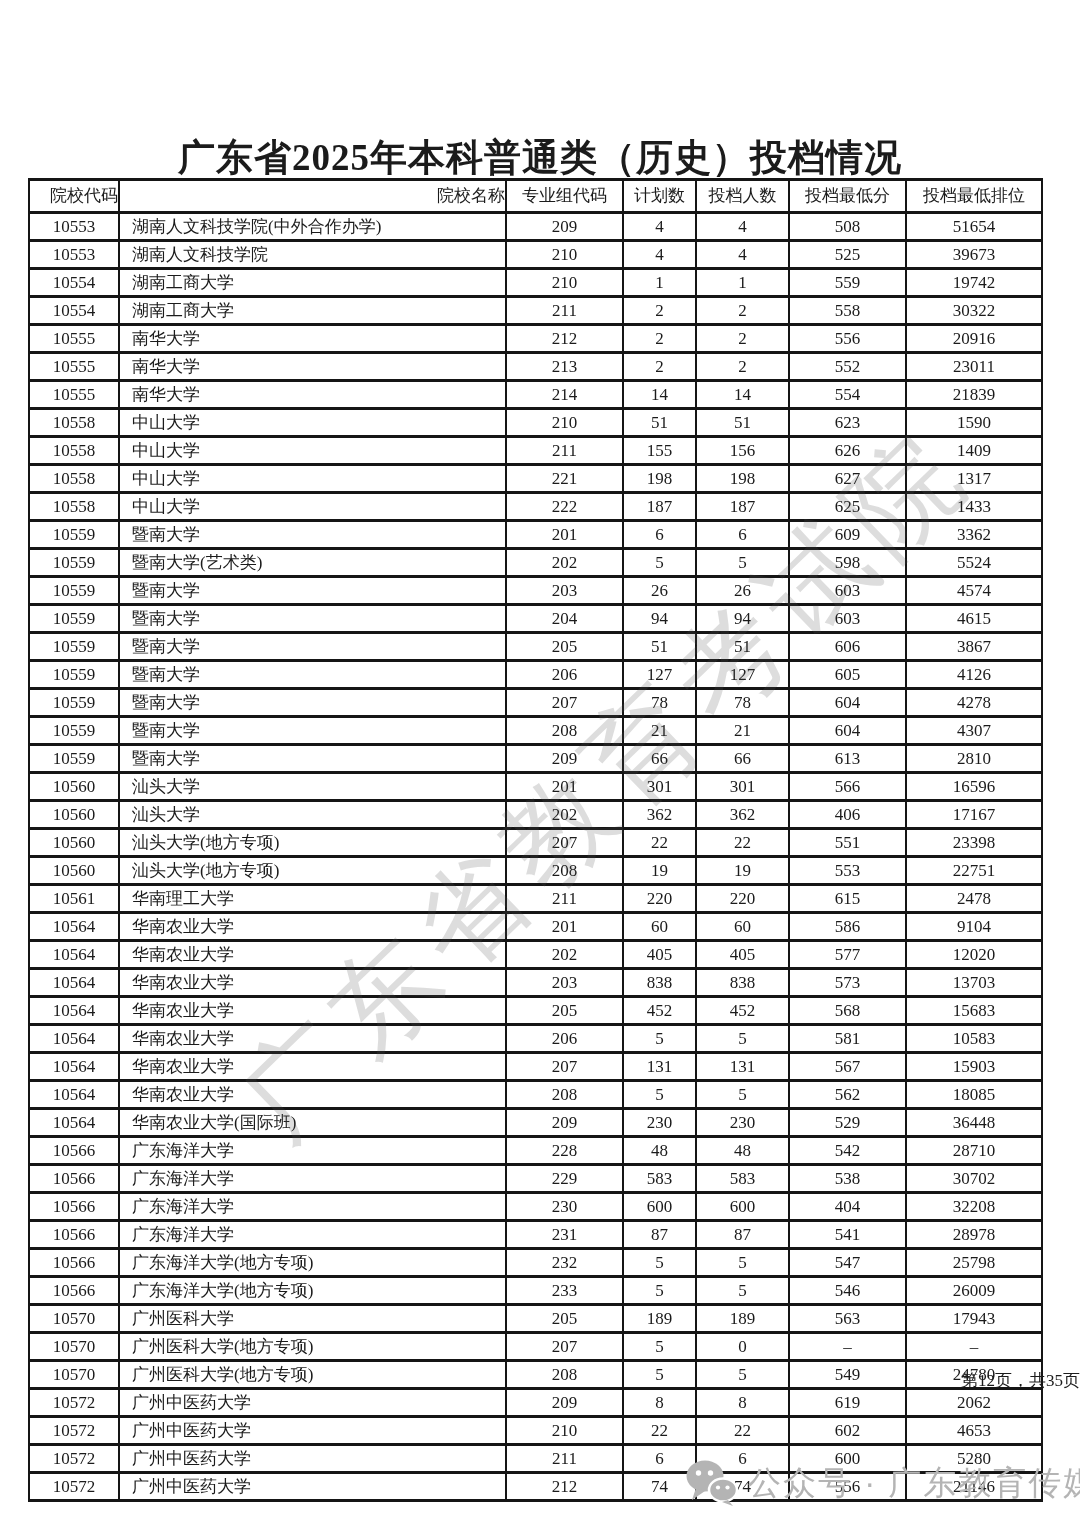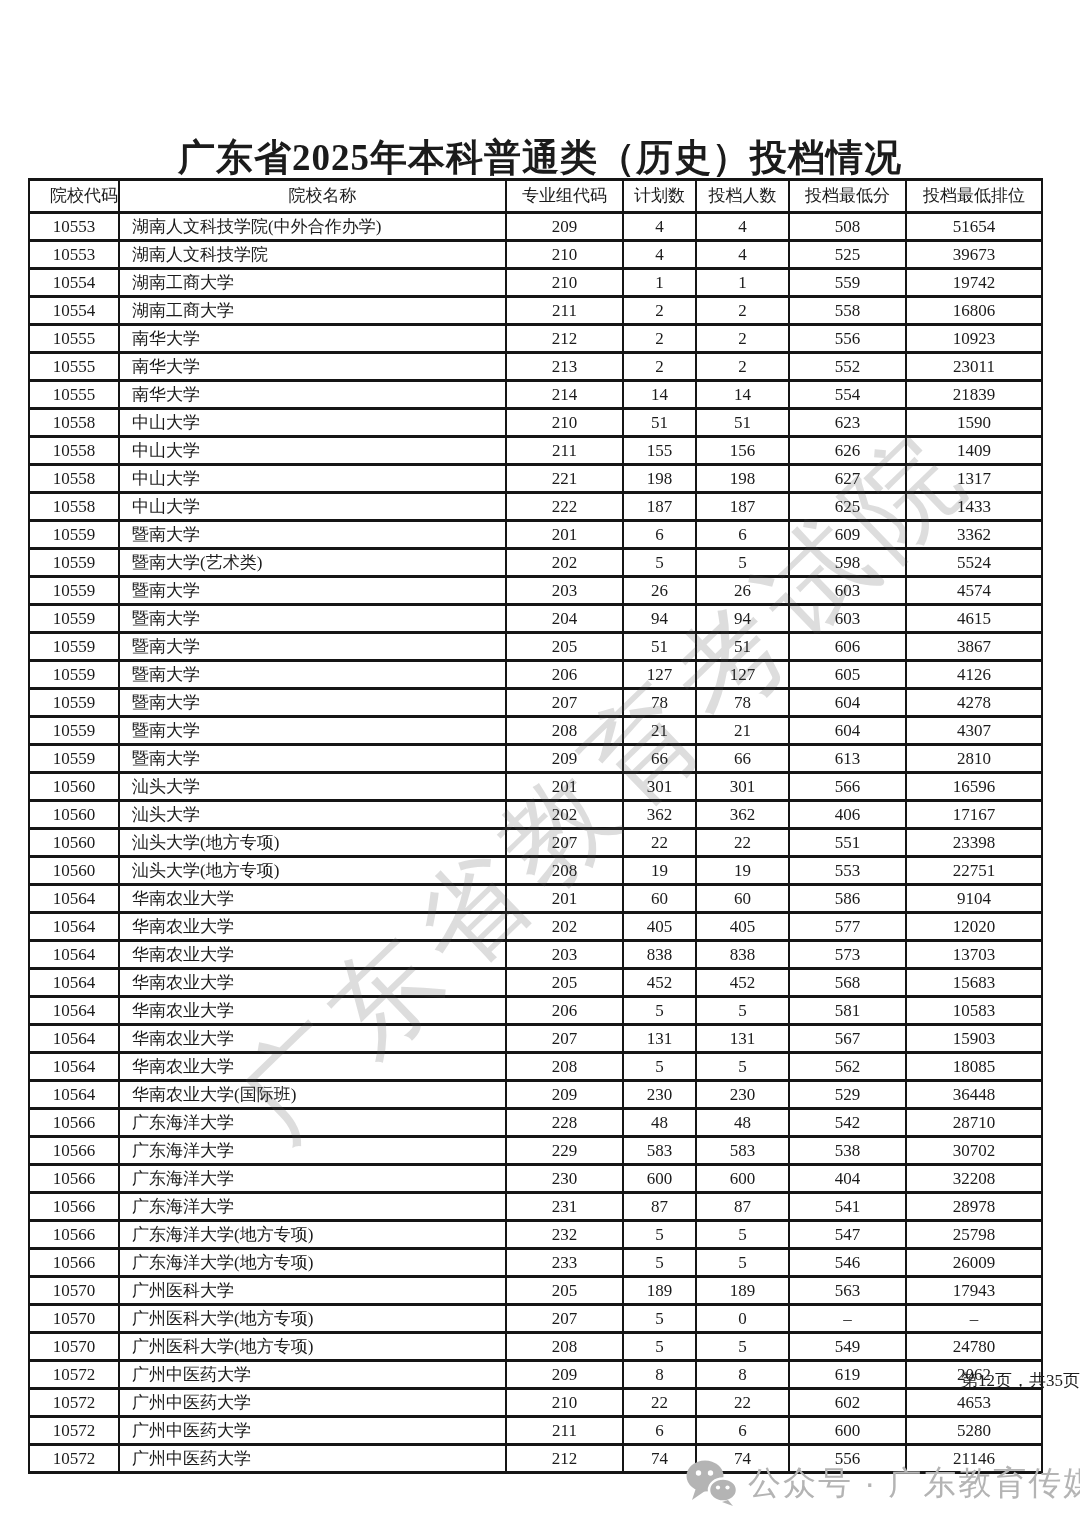--- a/index.html
+++ b/index.html
@@ -36,21 +36,21 @@
     font-size: 17px;
     font-weight: normal;
     padding: 0;
     height: 25px;
     line-height: 22px;
     text-align: center;
     white-space: nowrap;
     overflow: hidden;
   }
   table.grid thead th { height: 30px; }
-  table.grid th.c0, table.grid th.c1 { text-align: center; padding-left: 20px; }
+  table.grid th.c0, table.grid th.c1 { text-align: right; padding-left: 20px; }
   table.grid td.c1 { text-align: left; padding-left: 12px; margin-left: 9px; }
   .col0 { width: 90px; }  .col1 { width: 387px; } .col2 { width: 117px; }
   .col3 { width: 73px; }  .col4 { width: 93px; }  .col5 { width: 117px; }
   .col6 { width: 136px; }
   .watermark {
     position: absolute;
     left: 605px; top: 785px;
     transform: translate(-50%, -50%) rotate(-44deg);
     font-size: 108px;
     letter-spacing: 12px;
@@ -138,30 +138,30 @@
         <td class="c5">559</td>
         <td class="c6">19742</td>
       </tr>
       <tr>
         <td class="c0">10554</td>
         <td class="c1">湖南工商大学</td>
         <td class="c2">211</td>
         <td class="c3">2</td>
         <td class="c4">2</td>
         <td class="c5">558</td>
-        <td class="c6">16806</td>
+        <td class="c6">30322</td>
       </tr>
       <tr>
         <td class="c0">10555</td>
         <td class="c1">南华大学</td>
         <td class="c2">212</td>
         <td class="c3">2</td>
         <td class="c4">2</td>
         <td class="c5">556</td>
-        <td class="c6">10923</td>
+        <td class="c6">20916</td>
       </tr>
       <tr>
         <td class="c0">10555</td>
         <td class="c1">南华大学</td>
         <td class="c2">213</td>
         <td class="c3">2</td>
         <td class="c4">2</td>
         <td class="c5">552</td>
         <td class="c6">23011</td>
       </tr>
@@ -319,20 +319,29 @@
         <td class="c6">23398</td>
       </tr>
       <tr>
         <td class="c0">10560</td>
         <td class="c1">汕头大学(地方专项)</td>
         <td class="c2">208</td>
         <td class="c3">19</td>
         <td class="c4">19</td>
         <td class="c5">553</td>
         <td class="c6">22751</td>
+      </tr>
+      <tr>
+        <td class="c0">10561</td>
+        <td class="c1">华南理工大学</td>
+        <td class="c2">211</td>
+        <td class="c3">220</td>
+        <td class="c4">220</td>
+        <td class="c5">615</td>
+        <td class="c6">2478</td>
       </tr>
       <tr>
         <td class="c0">10564</td>
         <td class="c1">华南农业大学</td>
         <td class="c2">201</td>
         <td class="c3">60</td>
         <td class="c4">60</td>
         <td class="c5">586</td>
         <td class="c6">9104</td>
       </tr>

